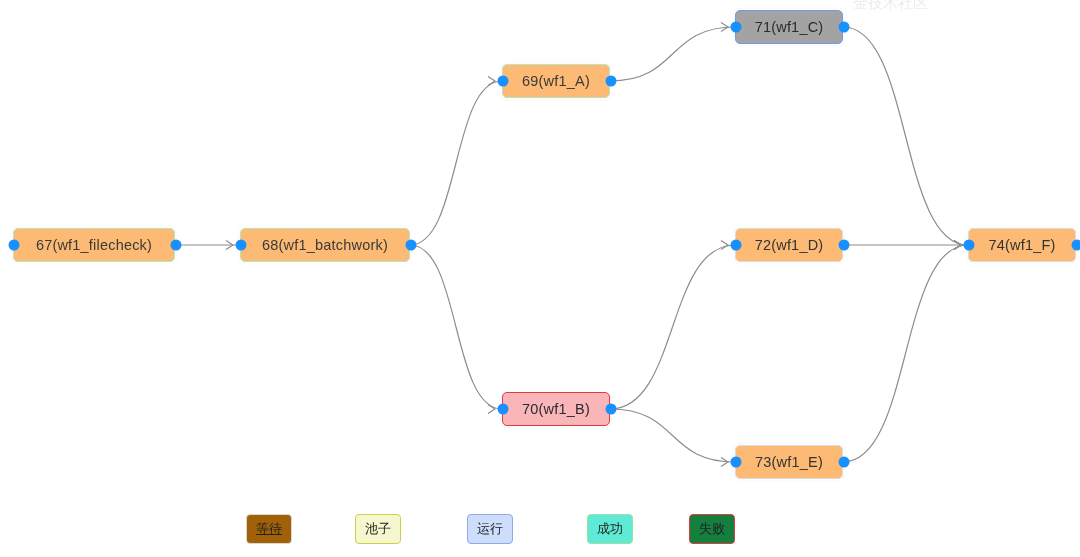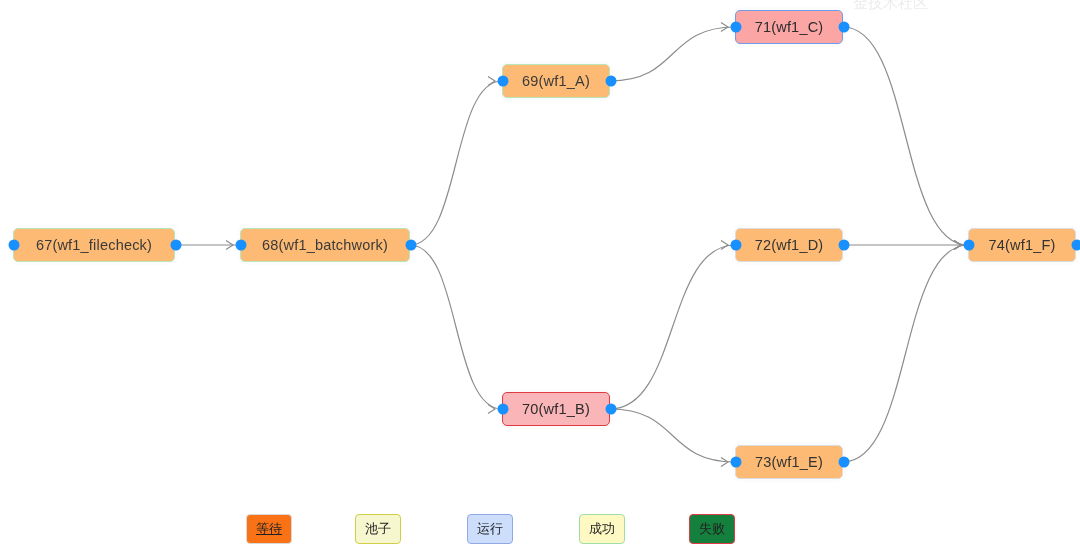--- a/index.html
+++ b/index.html
@@ -60,21 +60,21 @@
     box-shadow: 0 0 0 3px rgba(0,0,0,0.012);
   }
   .node .label { pointer-events: none; }
 
   .node.state-success {
     background: #fdba74;
     border-color: #b7e6bb;
     color: #3a3a3a;
   }
   .node.state-running {
-    background: #fca5a5;
+    background: #a3a3a3;
     border-color: #6e9bea;
     color: #2b2b2b;
   }
   .node.state-failed {
     background: #f9b5b8;
     border-color: #e03b45;
     color: #2b2b2b;
   }
   .node.state-waiting {
     background: #fdba74;
@@ -110,24 +110,24 @@
     border-radius: 4px;
     border: 1px solid #d9d9d9;
     background: #f7f7f7;
     display: flex;
     align-items: center;
     justify-content: center;
     font-size: 13px;
     color: #222;
     font-family: "DejaVu Sans", "Liberation Sans", sans-serif;
   }
-  .legend-item.lg-wait   { background:#f97316; border-color:#d9d9d9;text-decoration:underline; }
+  .legend-item.lg-wait   { background:#a16207; border-color:#d9d9d9;text-decoration:underline; }
   .legend-item.lg-pool   { background:#f7f7cf; border-color:#cfcf45; }
   .legend-item.lg-run    { background:#cddefc; border-color:#8fa9e8; }
-  .legend-item.lg-succ   { background:#fef9c3; border-color:#9fdfa6; }
+  .legend-item.lg-succ   { background:#5eead4; border-color:#9fdfa6;margin-left:8px; }
   .legend-item.lg-fail   { background:#15803d; border-color:#e03b45; }
 
   
   .watermark {
     position: absolute;
     color: #d8d8d8;
     font-size: 15px;
     font-family: "DejaVu Sans", "Liberation Sans", sans-serif;
     white-space: nowrap;
     user-select: none;

